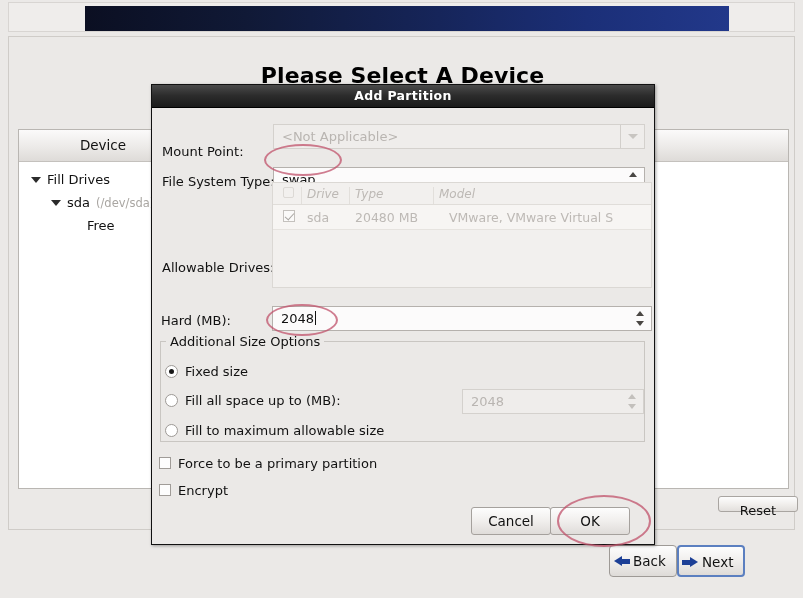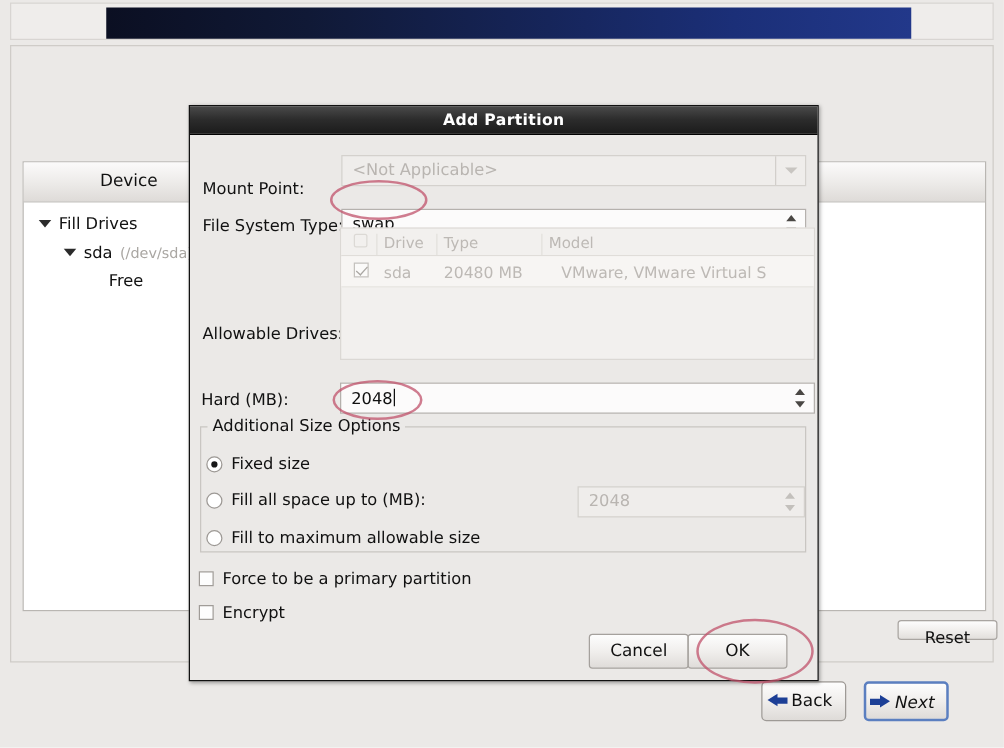--- a/index.html
+++ b/index.html
@@ -85,21 +85,21 @@
   .spin .up{top:4px;border-bottom:5px solid #4a4744;}
   .spin .dn{top:14px;border-top:5px solid #4a4744;}
   .spin.gray .up{border-bottom-color:#c3c0bc;}
   .spin.gray .dn{border-top-color:#c3c0bc;}
 
   
   #drives{position:absolute;left:272px;top:182px;width:380px;height:106px;
     background:#f2f0ee;border:1px solid #dbd8d4;box-sizing:border-box;}
   #drives .dhead{height:21px;border-bottom:1px solid #e0ddd9;position:relative;
     background:#f2f0ee;}
-  #drives .dhead span{position:absolute;top:4px;font-size:12px;color:#bdb9b5;}
+  #drives .dhead span{position:absolute;top:4px;font-size:12px;color:#bdb9b5;font-style:italic;}
   #drives .sep{position:absolute;top:2px;width:1px;height:17px;background:#e2dfdb;}
   #drives .drow{position:relative;height:24px;border-bottom:1px solid #e6e3df;background:#f7f5f3;}
   #drives .drow span{position:absolute;top:5px;font-size:12.5px;color:#bdb9b5;}
   .hdrchk{position:absolute;left:10px;top:5px;width:11px;height:11px;
     border:1px solid #dcd9d5;border-radius:2px;box-sizing:border-box;}
   .rowchk{position:absolute;left:10px;top:6px;width:12px;height:12px;
     border:1px solid #c4c1bd;background:#fbfaf9;box-sizing:border-box;}
   .rowchk:after{content:"";position:absolute;left:3px;top:0px;width:4px;height:8px;
     border:solid #a9a6a2;border-width:0 1.6px 1.6px 0;transform:rotate(42deg);}
 
@@ -131,20 +131,21 @@
 <body>
 
 <div id="bg-window">
 
   <div id="banner-frame">
     <div id="banner"></div>
   </div>
 
   <div id="content-frame">
 
+    <div id="page-title">Please Select A Device</div>
 
     <div id="tree-frame">
       <div id="tree-head">
         <div class="hcell" style="left:9px;">Device</div>
       </div>
 
       <div class="tree-row" style="padding-left:12px;margin-top:6px;">
         <span class="tw"></span><span>Fill Drives</span>
       </div>
 
@@ -160,21 +161,21 @@
     <div id="btnbar">
       <div class="gbtn disabled" style="left:553px;width:80px;">Delete</div>
       <div class="gbtn" style="left:700px;width:80px;">Reset</div>
     </div>
   </div>
 
   <div id="navbar">
     <div class="navbtn" style="left:609px;">
       <span class="arrow left"><i class="sh"></i><i class="hd"></i></span><span>Back</span>
     </div>
-    <div class="navbtn focus" style="left:691px;font-style:italic;">
+    <div class="navbtn focus" style="left:677px;">
       <span class="arrow right"><i class="sh"></i><i class="hd"></i></span><span>Next</span>
     </div>
   </div>
 </div>
 
 <div id="dialog">
 
   <div id="dlg-title">Add Partition</div>
 
   <div id="dlg-body">

